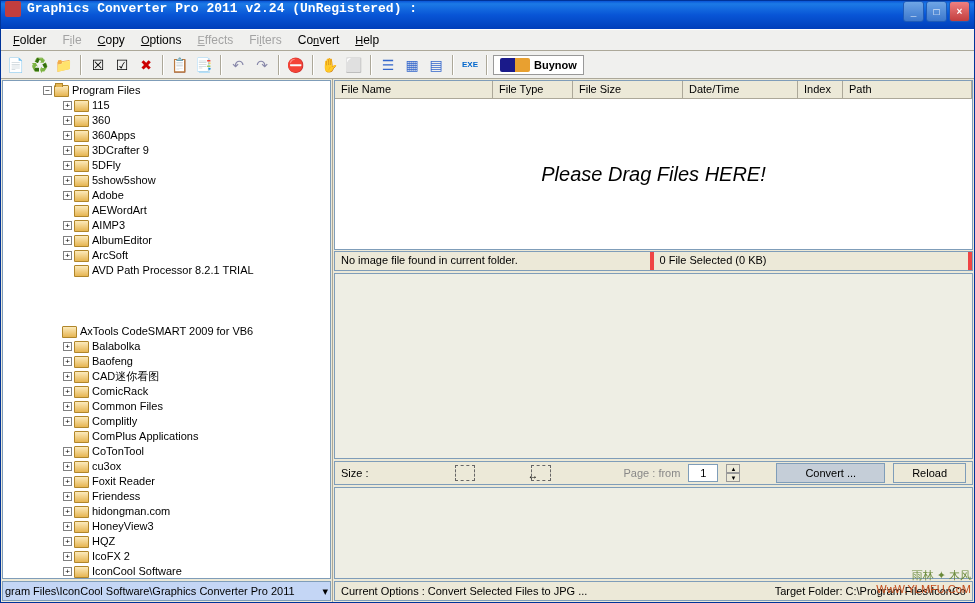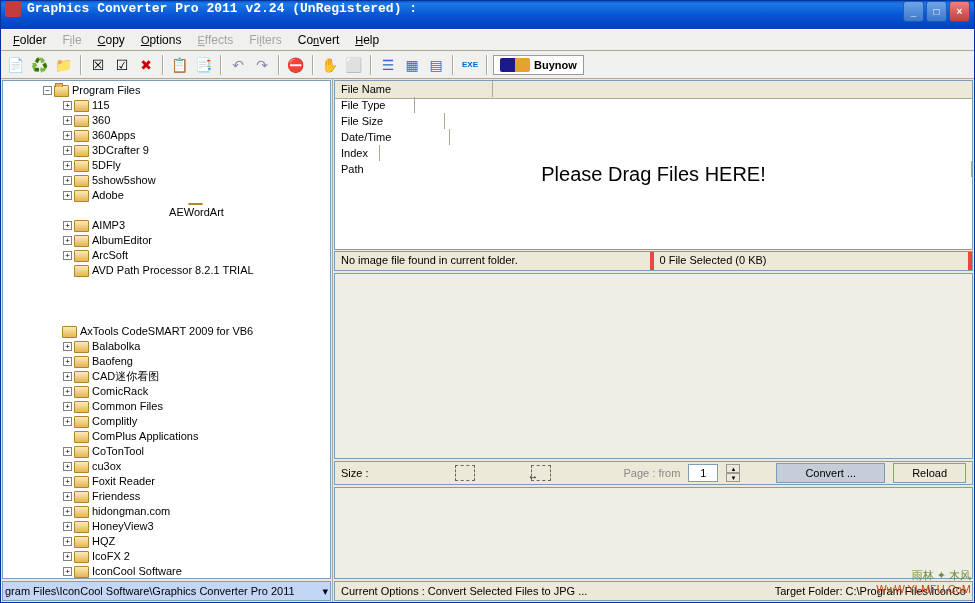--- a/index.html
+++ b/index.html
@@ -25,23 +25,23 @@
 .tree-ul { list-style: none; }
 .tree-li { display: flex; align-items: center; height: 15px; white-space: nowrap; font-size: 11px; line-height: 15px; }
 .plusbox { width: 9px; height: 9px; border: 1px solid #808080; display: inline-flex; align-items: center; justify-content: center; font-size: 8px; line-height: 5px; background: #fff; cursor: pointer; margin-right: 2px; }
 .noplusbox { width: 9px; display: inline-block; margin-right: 2px; }
 .foldericon { width: 15px; height: 12px; background: linear-gradient(to bottom, #fceabb, #e6b552); border: 1px solid #b0862a; border-radius: 1px 1px 0 0; margin-right: 3px; display: inline-block; position: relative; }
 .foldericon.open::before { content: ''; position: absolute; top: -3px; left: 0; width: 6px; height: 3px; background: #e6b552; border: 1px solid #b0862a; border-bottom: none; }
 .pathbar { height: 20px; background: #c4d6f5; border: 1px solid #7f9db9; margin: 1px; display: flex; align-items: center; padding: 0 2px; font-size: 11px; overflow: hidden; white-space: nowrap; justify-content: center; }
 .pathbar .drop { margin-left: auto; }
 .rightpane { flex: 1; display: flex; flex-direction: column; }
 .listarea { height: 170px; border: 1px solid #7f9db9; margin: 1px; background: #fff; display: flex; flex-direction: column; }
-.listheader { display: flex; background: #ece9d8; border-bottom: 1px solid #aca899; height: 18px; flex-direction: column; }
+.listheader { display: flex; background: #ece9d8; border-bottom: 1px solid #aca899; height: 18px; }
 .lh { border-right: 1px solid #aca899; padding: 2px 6px; font-size: 11px; cursor: pointer; }
-.dragmsg { flex: 1; display: flex; align-items: center; justify-content: center; font-size: 20px; color: #000; }
+.dragmsg { flex: 1; display: flex; align-items: center; justify-content: center; font-size: 20px; color: #000; font-style: italic; }
 .statusrow { display: flex; border: 1px solid #7f9db9; margin: 0 1px 1px 1px; background: #ece9d8; height: 20px; }
 .statuscell { border-right: 4px solid #ef4444; padding: 2px 6px; flex: 1; font-size: 11px; }
 .preview { flex: 1; border: 1px solid #7f9db9; margin: 1px; background: #eeeee4; }
 .sizebar { height: 24px; border: 1px solid #7f9db9; margin: 1px; background: #ece9d8; display: flex; align-items: center; padding: 0 6px; gap: 8px; }
 .sizebar .lbl { font-size: 11px; }
 .dashedbtn { width: 20px; height: 16px; border: 1px dashed #666; cursor: pointer; }
 .pageinput { width: 30px; height: 18px; border: 1px solid #7f9db9; background: #fff; text-align: center; }
 .spinner { width: 14px; height: 18px; display: flex; flex-direction: column; }
 .spinbtn { flex: 1; border: 1px solid #999; background: #ece9d8; font-size: 6px; cursor: pointer; display: flex; align-items: center; justify-content: center; }
 .actionbtn { height: 20px; padding: 0 18px; border: 1px solid #7f9db9; background: #ece9d8; cursor: pointer; font-size: 11px; }
@@ -143,21 +143,21 @@
           <li class="tree-li" style="padding-left: 60px;">
             <span class="plusbox">+</span>
             <span class="foldericon"></span>
             <span>5show5show</span>
           </li>
           <li class="tree-li" style="padding-left: 60px;">
             <span class="plusbox">+</span>
             <span class="foldericon"></span>
             <span>Adobe</span>
           </li>
-          <li class="tree-li" style="padding-left: 60px; flex-direction: column;">
+          <li class="tree-li" style="padding-left: 60px;">
             <span class="noplusbox"></span>
             <span class="foldericon"></span>
             <span>AEWordArt</span>
           </li>
           <li class="tree-li" style="padding-left: 60px;">
             <span class="plusbox">+</span>
             <span class="foldericon"></span>
             <span>AIMP3</span>
           </li>
           <li class="tree-li" style="padding-left: 60px;">

